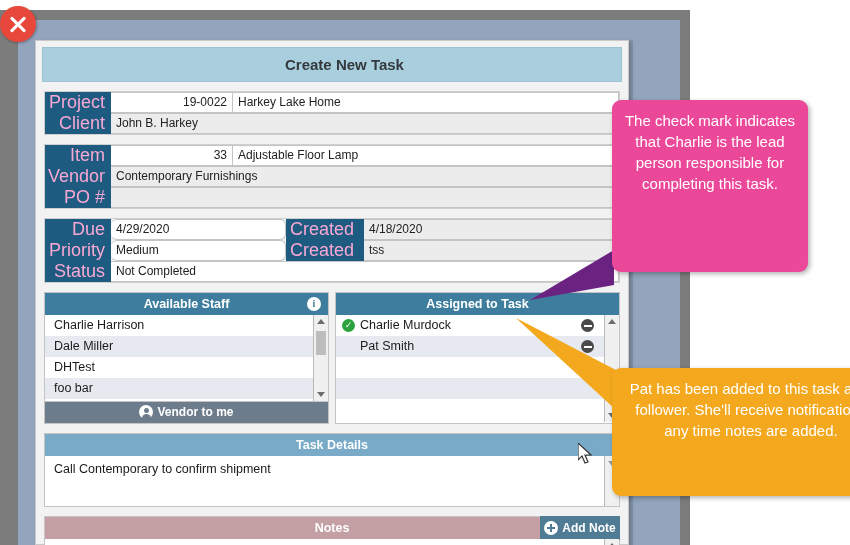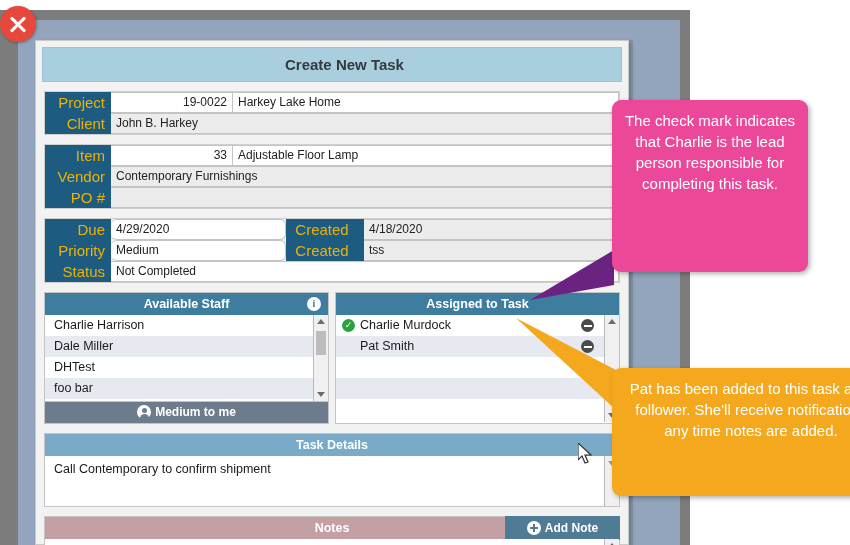--- a/index.html
+++ b/index.html
@@ -35,22 +35,22 @@
     background:#a8ced f;
     background:#a9cfdf;
     color:#33393d;font-weight:bold;font-size:15px;
     border:1px solid #9dc4d6;
     padding-left:25px;
   }
   
   .block{margin:9px 8px 0 8px;border:1px solid #cfcfcf;background:#f2f2f2;}
   .frow{display:flex;height:21px;}
   .flabel{
-    width:66px;min-width:66px;background:#1d5b80;color:#eab308;
-    font-size:15px;text-align:right;padding-right:6px;line-height:21px;
+    width:66px;min-width:66px;background:#1d5b80;color:#f9a8d4;
+    font-size:18px;text-align:right;padding-right:6px;line-height:21px;
     box-sizing:border-box;
   }
   .fval{
     flex:1;background:#ececec;border:1px solid #c4c4c4;border-left:none;
     font-size:12px;line-height:19px;padding-left:5px;color:#222;
     box-sizing:border-box;overflow:hidden;white-space:nowrap;
   }
   .fval.white{background:#ffffff;}
   .fval.num{text-align:right;padding-right:5px;}
   .fval.blank{background:#ececec;}
@@ -106,21 +106,21 @@
     width:5px;height:5px;border-radius:50%;background:#6c7c8c;}
   .person-icon::after{content:"";position:absolute;left:2.5px;top:8.5px;
     width:9px;height:5px;border-radius:5px 5px 0 0;background:#6c7c8c;}
   
   .section{margin:9px 8px 0 8px;border:1px solid #c4c4c4;}
   .sec-head{height:22px;line-height:22px;text-align:center;font-weight:bold;
             font-size:12.5px;color:#ffffff;}
   .sec-head.blue{background:#79aac8;}
   .sec-head.rose{background:#c4a0a4;position:relative;}
   .addnote{
-    position:absolute;right:-1px;top:-1px;bottom:-1px;width:115px;
+    position:absolute;right:-1px;top:-1px;bottom:-1px;width:80px;
     background:#4f7b95;color:#fff;font-size:12px;font-weight:bold;
     line-height:24px;text-align:center;
   }
   .plus-icon{display:inline-block;width:14px;height:14px;border-radius:50%;
     background:#ffffff;position:relative;vertical-align:-3px;margin-right:4px;}
   .plus-icon::before{content:"";position:absolute;left:3px;top:6px;width:8px;height:2px;background:#4f7b95;}
   .plus-icon::after{content:"";position:absolute;left:6px;top:3px;width:2px;height:8px;background:#4f7b95;}
   .textarea{
     height:50px;background:#ffffff;position:relative;overflow:hidden;
     font-size:12.5px;color:#1a1a1a;
@@ -225,21 +225,21 @@
               <span class="nm">DHTest</span></div>
             <div class="lrow alt">
               <span class="nm">foo bar</span></div>
             <div class="sbar">
               <span class="sb-up"></span>
               <span class="sb-thumb" style="top:16px;height:24px;"></span>
               <span class="sb-dn"></span>
             </div>
           </div>
           <div class="assign-btn">
-            <span class="person-icon"></span><span>Medium to me</span>
+            <span class="person-icon"></span><span>Vendor to me</span>
           </div>
         </div>
 
         <div class="panel">
           <div class="panel-head">
             <span>Assigned to Task</span>
           </div>
           <div class="listbox" style="height:107px;">
             <div class="lrow haschk">
               <span class="chk">✓</span>

